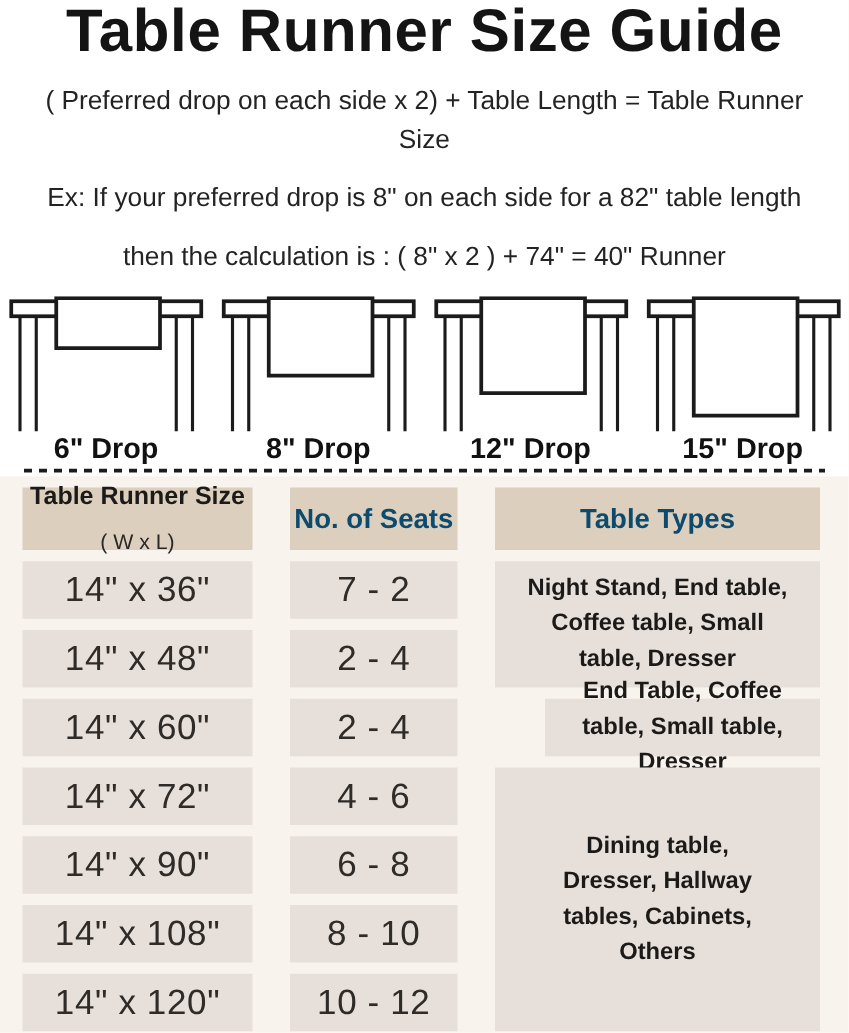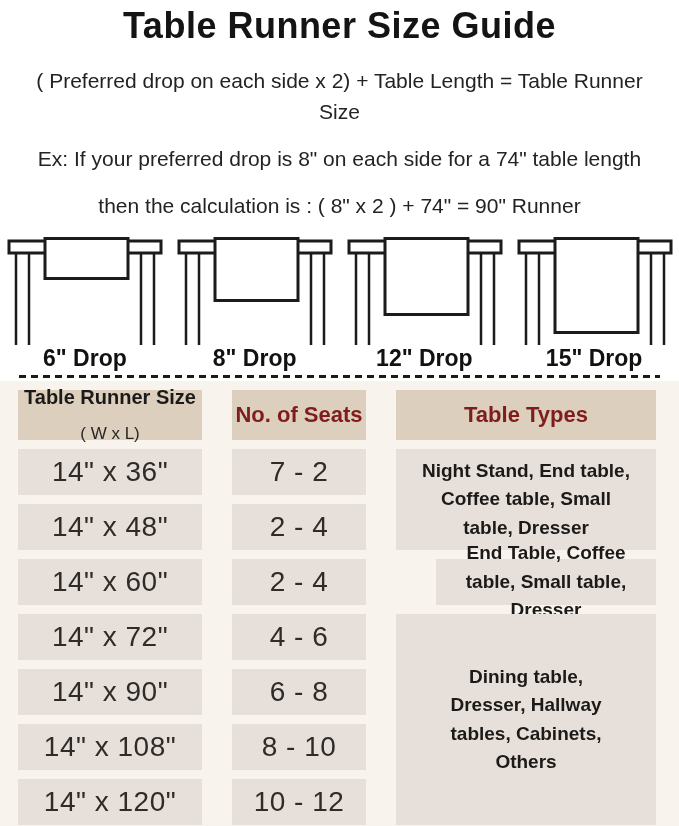--- a/index.html
+++ b/index.html
@@ -6,21 +6,21 @@
   html, body { margin: 0; padding: 0; }
   body {
     width: 679px; height: 826px;
     background: #ffffff;
     color: #1f1d1b;
     font-family: "Liberation Sans", "DejaVu Sans", sans-serif;
     overflow: hidden;
   }
   .top { text-align: center; padding-top: 3px; }
   .title {
-    margin: 0; font-size: 36px; font-weight: bold; letter-spacing: 0.5px;
+    margin: 0; font-size: 48px; font-weight: bold; letter-spacing: 0.5px;
     line-height: 46px; color: #141414;
   }
   .sub { margin: 16px; font-size: 21px; line-height: 31px; color: #232323; }
 
   .illos { display: flex; margin-top: 3px; height: 108px; }
   .illo { flex: 1; display: flex; justify-content: center; align-items: flex-start; }
   .illo svg { display: block; }
 
   .drop-labels { display: flex; margin-top: 0; }
   .drop-label { flex: 1; text-align: center; font-size: 23px; font-weight: bold; color: #111; line-height: 27px; }
@@ -40,39 +40,39 @@
   }
   .cell {
     display: flex; align-items: center; justify-content: center;
     text-align: center;
   }
   .head { background: #dccfbd; }
   .data { background: #e7e0da; }
   .h-col1 { flex-direction: column; line-height: 1.15; }
   .h-col1 .t1 { font-weight: bold; font-size: 20px; color: #1c1a18; }
   .h-col1 .t2 { font-size: 17px; color: #2a2826; margin-top: 15px; }
-  .h-big { font-weight: bold; font-size: 22px; color: #7f1d1d; }
+  .h-big { font-weight: bold; font-size: 22px; color: #0c4a6e; }
   .size-cell, .seats-cell { font-size: 28px; letter-spacing: 0.5px; color: #2e2b28; }
   .types-cell { font-weight: bold; font-size: 19px; line-height: 1.5; color: #1c1a18; padding: 0 21px; }
   .types-a { grid-column: 3; grid-row: 2 / span 2; }
   .types-b { grid-column: 3; grid-row: 4; margin-left: 40px; }
   .types-c { grid-column: 3; grid-row: 5 / span 4; padding: 0 38px; }
 
   .notes { margin-top: 15px; text-align: center; font-size: 20px; line-height: 29px; color: #141414; padding: 0 2px; }
   .notes p { margin: 0; }
   .notes b { color: #000; }
 </style>
 </head>
 <body>
 
 <div class="top">
   <h1 class="title">Table Runner Size Guide</h1>
   <p class="sub">( Preferred drop on each side x 2) + Table Length = Table Runner Size</p>
-  <p class="sub">Ex: If your preferred drop is 8" on each side for a 74" table length</p>
-  <p class="sub">then the calculation is : ( 8" x 2 ) + 74" = 90" Runner</p>
+  <p class="sub">Ex: If your preferred drop is 8" on each side for a 82" table length</p>
+  <p class="sub">then the calculation is : ( 8" x 2 ) + 74" = 40" Runner</p>
 </div>
 
 <div class="illos">
   <div class="illo">
     <svg width="170" height="108" viewBox="0 0 170 108">
       <g fill="#ffffff" stroke="#1b1b1b">
         <rect x="16" y="14" width="13" height="100" stroke-width="2.5"></rect>
         <rect x="141" y="14" width="13" height="100" stroke-width="2.5"></rect>
         <rect x="9" y="4" width="152" height="12" stroke-width="3"></rect>
         <rect x="45" y="1.5" width="83" height="40" stroke-width="3"></rect>

